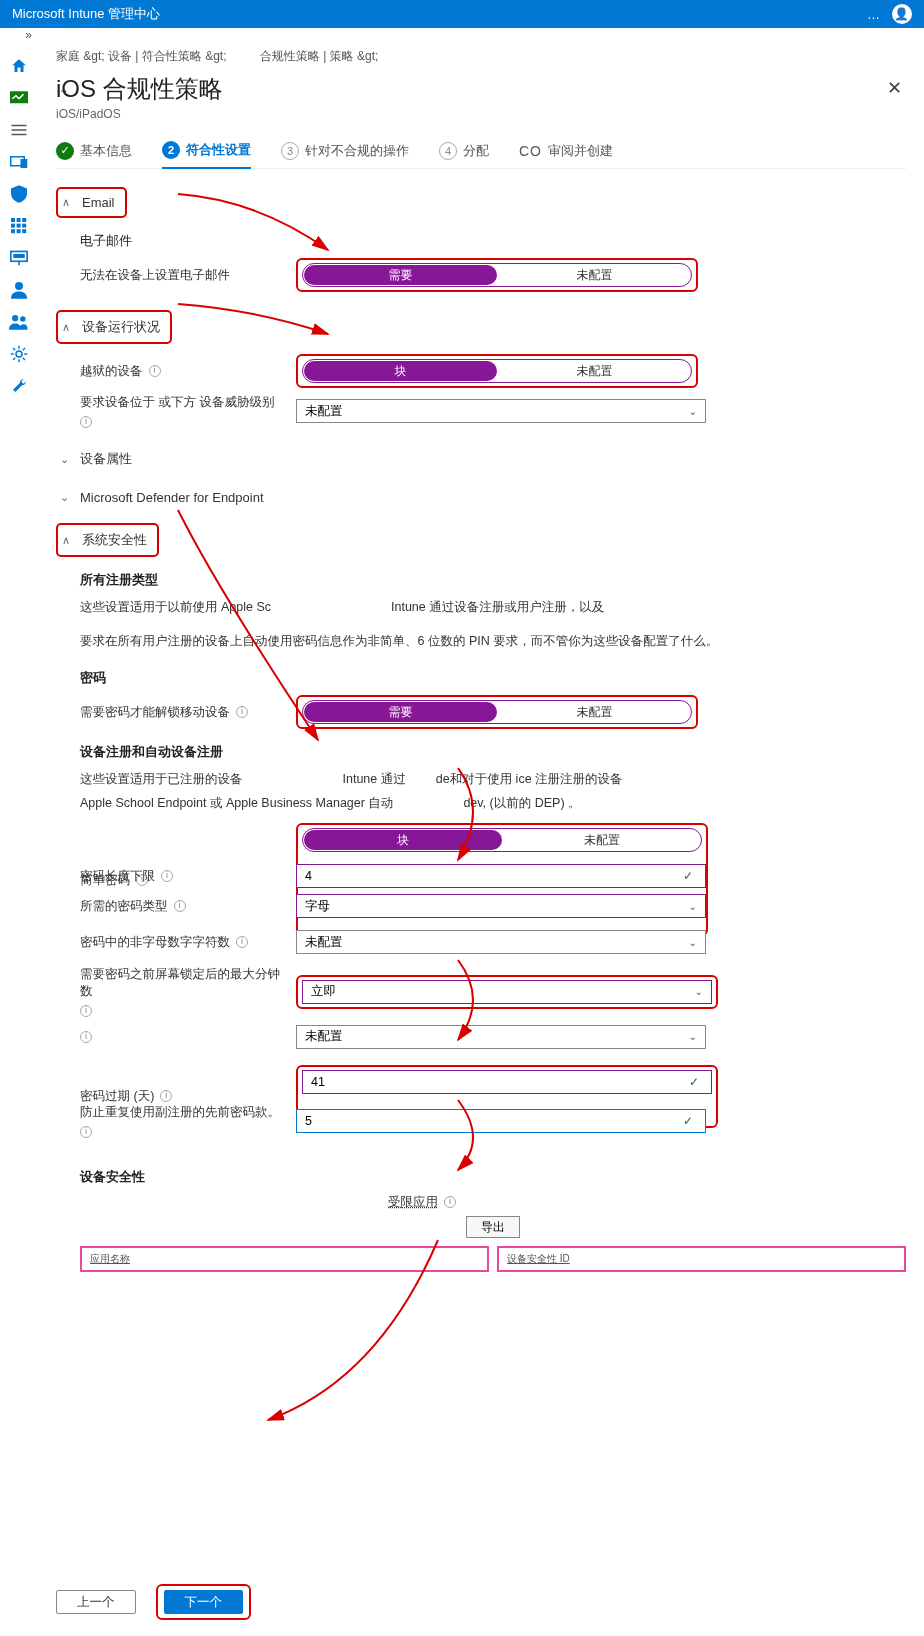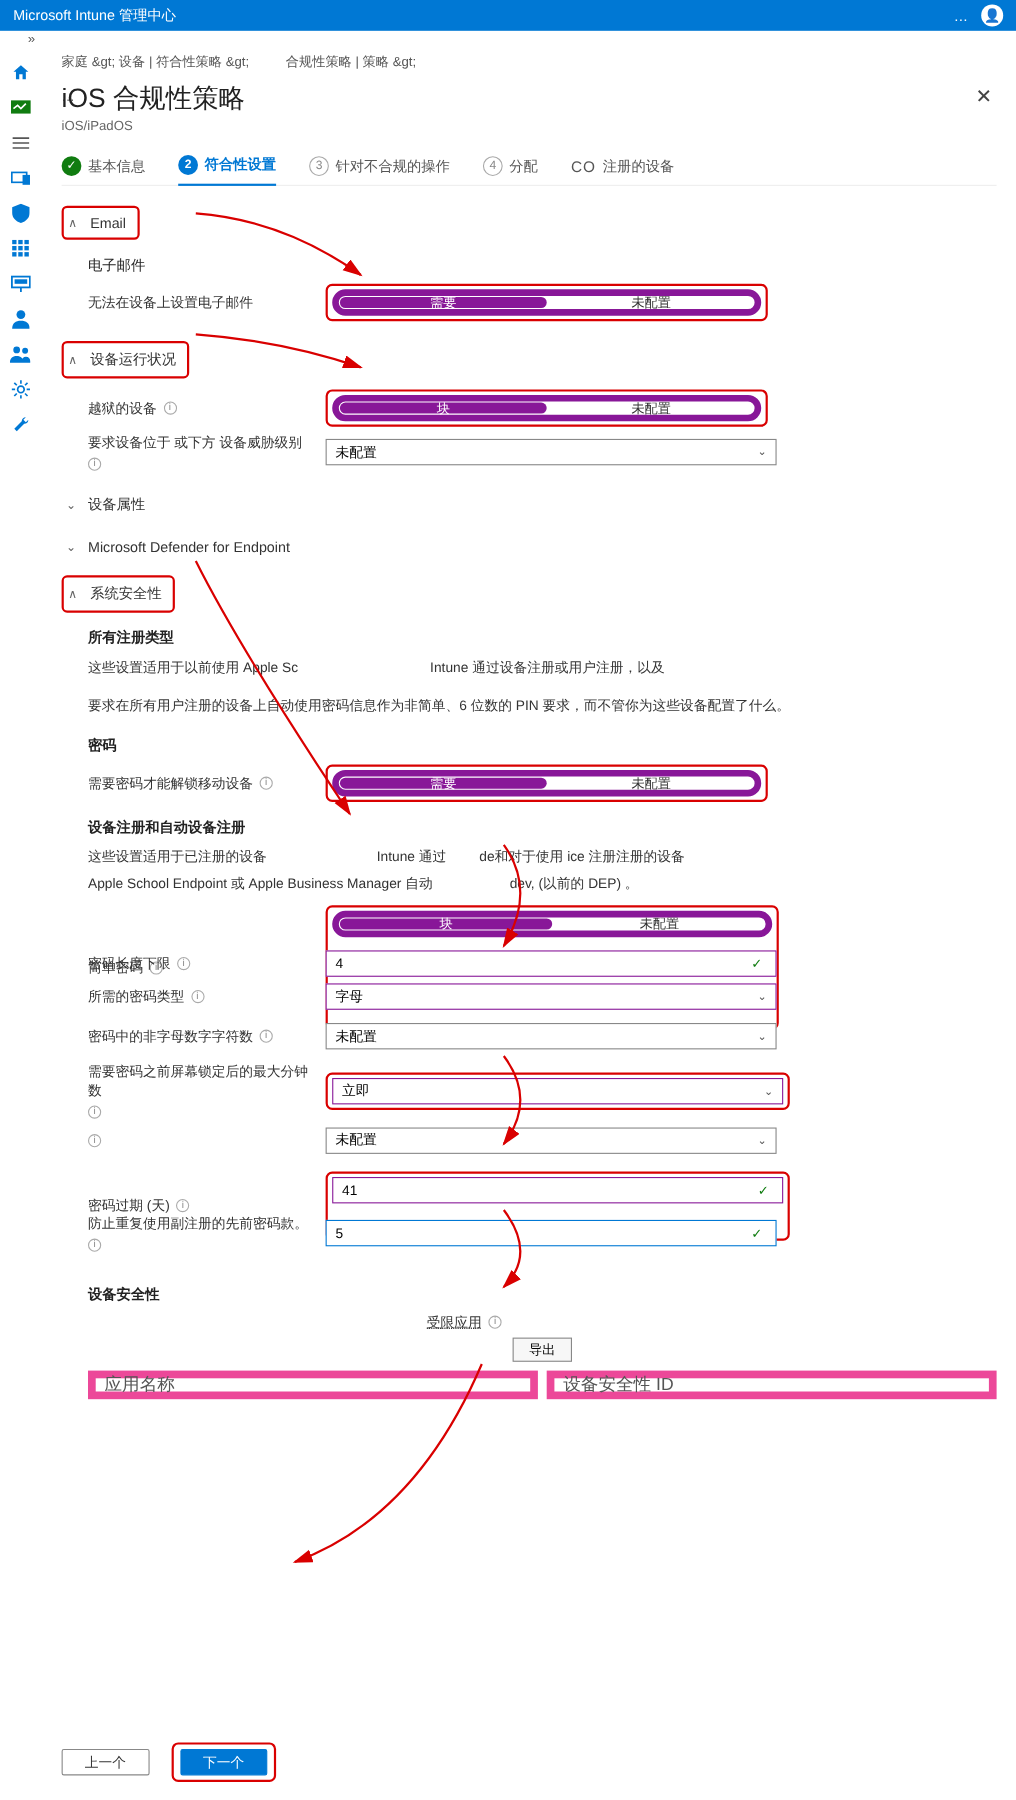--- a/index.html
+++ b/index.html
@@ -45,39 +45,39 @@
   .subheading { font-size: 13px; color: #222; margin: 10px 0 8px 0; }
   .paragraph { font-size: 12.5px; color: #333; line-height: 1.6; max-width: 680px; margin-bottom: 4px; }
 
   .form-row { display: flex; align-items: center; margin: 6px 0; font-size: 12.5px; gap: 6px; }
   .form-row .label { width: 210px; color: #333; line-height: 1.3; display: flex; align-items: center; gap: 6px; }
   .form-row .label.wrap { flex-wrap: wrap; }
   .info-dot { width: 12px; height: 12px; border: 1px solid #aaa; border-radius: 50%; display: inline-flex; align-items: center; justify-content: center; font-size: 9px; color: #888; flex-shrink: 0;}
   .form-row .control { flex: 1; }
 
   
-  .pill-group { display: flex; border: 6px solid #a16207; border-radius: 14px; overflow: hidden; height: 24px; width: 390px; }
+  .pill-group { display: flex; border: 1px solid #a16207; border-radius: 14px; overflow: hidden; height: 24px; width: 390px; }
   .pill { flex: 1; display: flex; align-items: center; justify-content: center; font-size: 12px; color: #333; cursor: pointer; white-space: nowrap;}
   .pill.selected { background: #881798; color: #fff; border-radius: 12px; margin: 1px; }
   .pill-group.highlighted { border-color: #881798; }
 
   
   .select-ctrl, .text-ctrl { width: 410px; height: 24px; border: 1px solid #888; padding: 0 8px; font-size: 12.5px; background: #fff; display: flex; align-items: center; justify-content: space-between; cursor: pointer; }
   .select-ctrl .caret { font-size: 10px; color: #555; }
   .text-ctrl { justify-content: flex-start; }
   .border-purple { border-color: #881798 !important; }
   .border-blue { border-color: #0078d4 !important; }
   .check-ok { color: #107c10; font-size: 12px; margin-left: auto; padding-right: 4px;}
 
   
   .annot-wrap { border: 2px solid #d90000; border-radius: 6px; padding: 3px 4px; display: inline-block; }
 
   
   .apps-row { display: flex; gap: 8px; margin-top: 8px; }
-  .app-input { flex:1; border: 7px solid #ec4899; height: 26px; padding: 0 8px; font-size: 16px; background: #fff; display: flex; align-items: center; color: #555; }
+  .app-input { flex:1; border: 2px solid #ec4899; height: 26px; padding: 0 8px; font-size: 10px; background: #fff; display: flex; align-items: center; color: #555; text-decoration: underline; }
   .export-btn { border: 1px solid #888; background: #f7f7f7; height: 22px; padding: 0 14px; font-size: 12px; cursor: pointer; }
 
   
   .footer { position: absolute; left: 38px; bottom: 16px; display: flex; gap: 20px; align-items: center; padding-left: 18px;}
   .btn { height: 24px; padding: 0 20px; font-size: 12.5px; border-radius: 2px; cursor: pointer; display: inline-flex; align-items: center; justify-content: center; min-width: 72px;}
   .btn-secondary { background: #fff; border: 1px solid #888; color: #333; }
   .btn-primary { background: #0078d4; border: 1px solid #0078d4; color: #fff; }
 
   
   svg.arrows { position: absolute; left: 38px; top: 40px; width: 886px; height: 1596px; pointer-events: none; }
@@ -212,21 +212,21 @@
     <div class="step">
         <span class="step-badge gray">3</span>
         <span>针对不合规的操作</span>
       </div>
     <div class="step">
         <span class="step-badge gray">4</span>
         <span>分配</span>
       </div>
     <div class="step">
         <span style="font-size:14px;letter-spacing:1px;">CO</span>
-        <span>注册的设备</span>
+        <span>审阅并创建</span>
       </div>
   </div>
 
   
   <div class="annot-box" style="margin:4px 0;">
     <div class="section-header">
         <span class="chev">∧</span>
         <span>Email</span>
       </div>
   </div>

